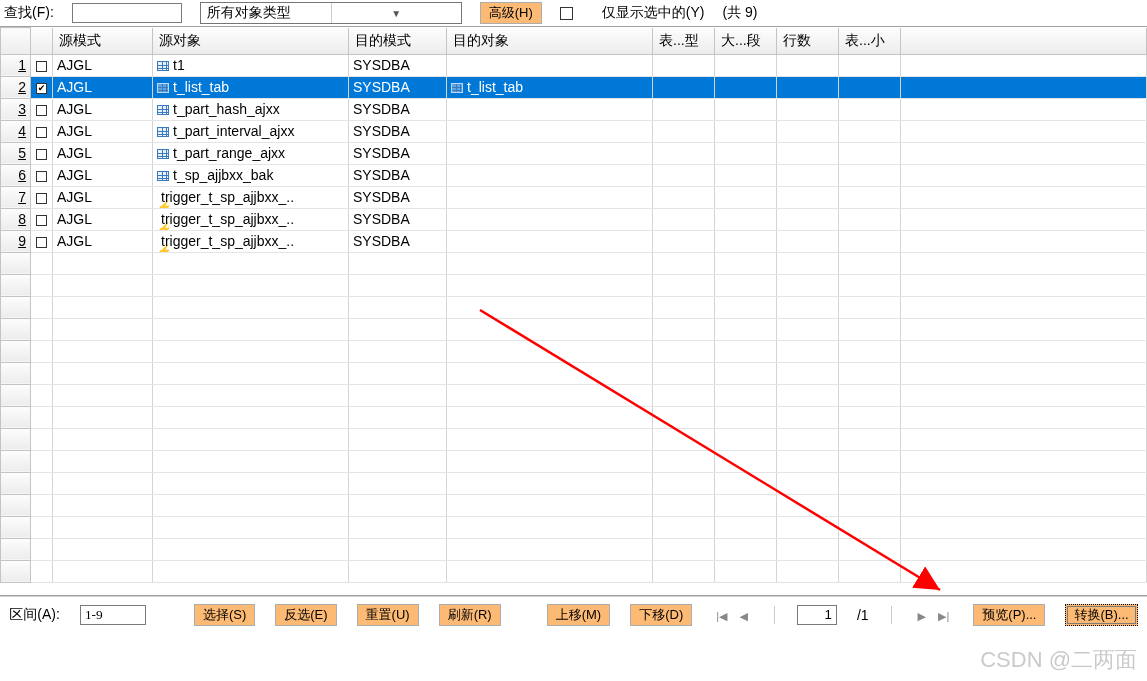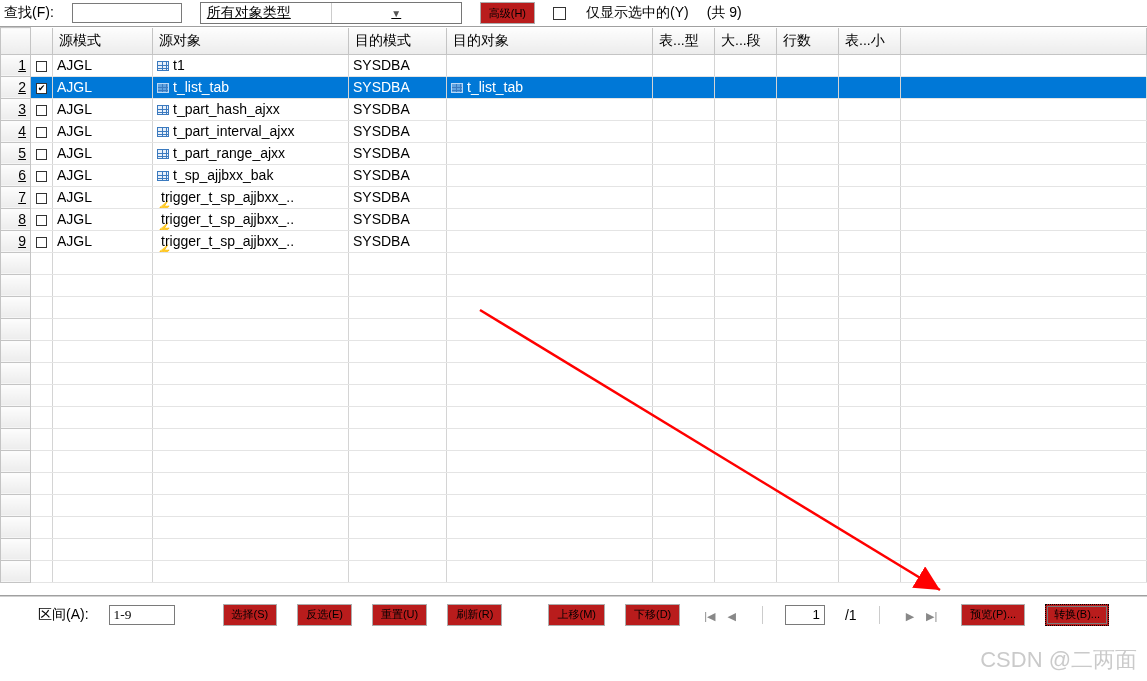--- a/index.html
+++ b/index.html
@@ -26,45 +26,44 @@
   height: 20px;
   border: 1px solid #7a7a7a;
   padding: 0 2px;
 }
 .combo {
   display: inline-flex;
   align-items: center;
   border: 1px solid #767676;
   height: 22px;
   background: #fff;
-  text-decoration: underline;
 }
 .combo span { padding: 0 6px; min-width: 130px; }
 .combo .chev {
   width: 18px; height: 100%;
   display: flex; align-items: center; justify-content: center;
   font-size: 10px; color: #555;
   border-left: 1px solid #ccc;
 }
 .btn {
   border: 1px solid #adadad;
-  background: #b91c1c;
+  background: #fdba74;
   padding: 1px 8px;
   height: 22px;
   cursor: pointer;
   font-family: inherit;
-  font-size: 11px;
+  font-size: 13px;
 }
 .chk {
   width: 13px; height: 13px;
   border: 1px solid #333;
   display: inline-block;
   vertical-align: middle;
 }
-.top-chk-lbl { margin-left: 2px; }
+.top-chk-lbl { margin-left: 11px; }
 
 .grid-wrap {
   border-top: 1px solid #a0a0a0;
   border-bottom: 1px solid #a0a0a0;
   height: 570px;
   overflow: hidden;
   position: relative;
 }
 table.grid {
   border-collapse: collapse;

